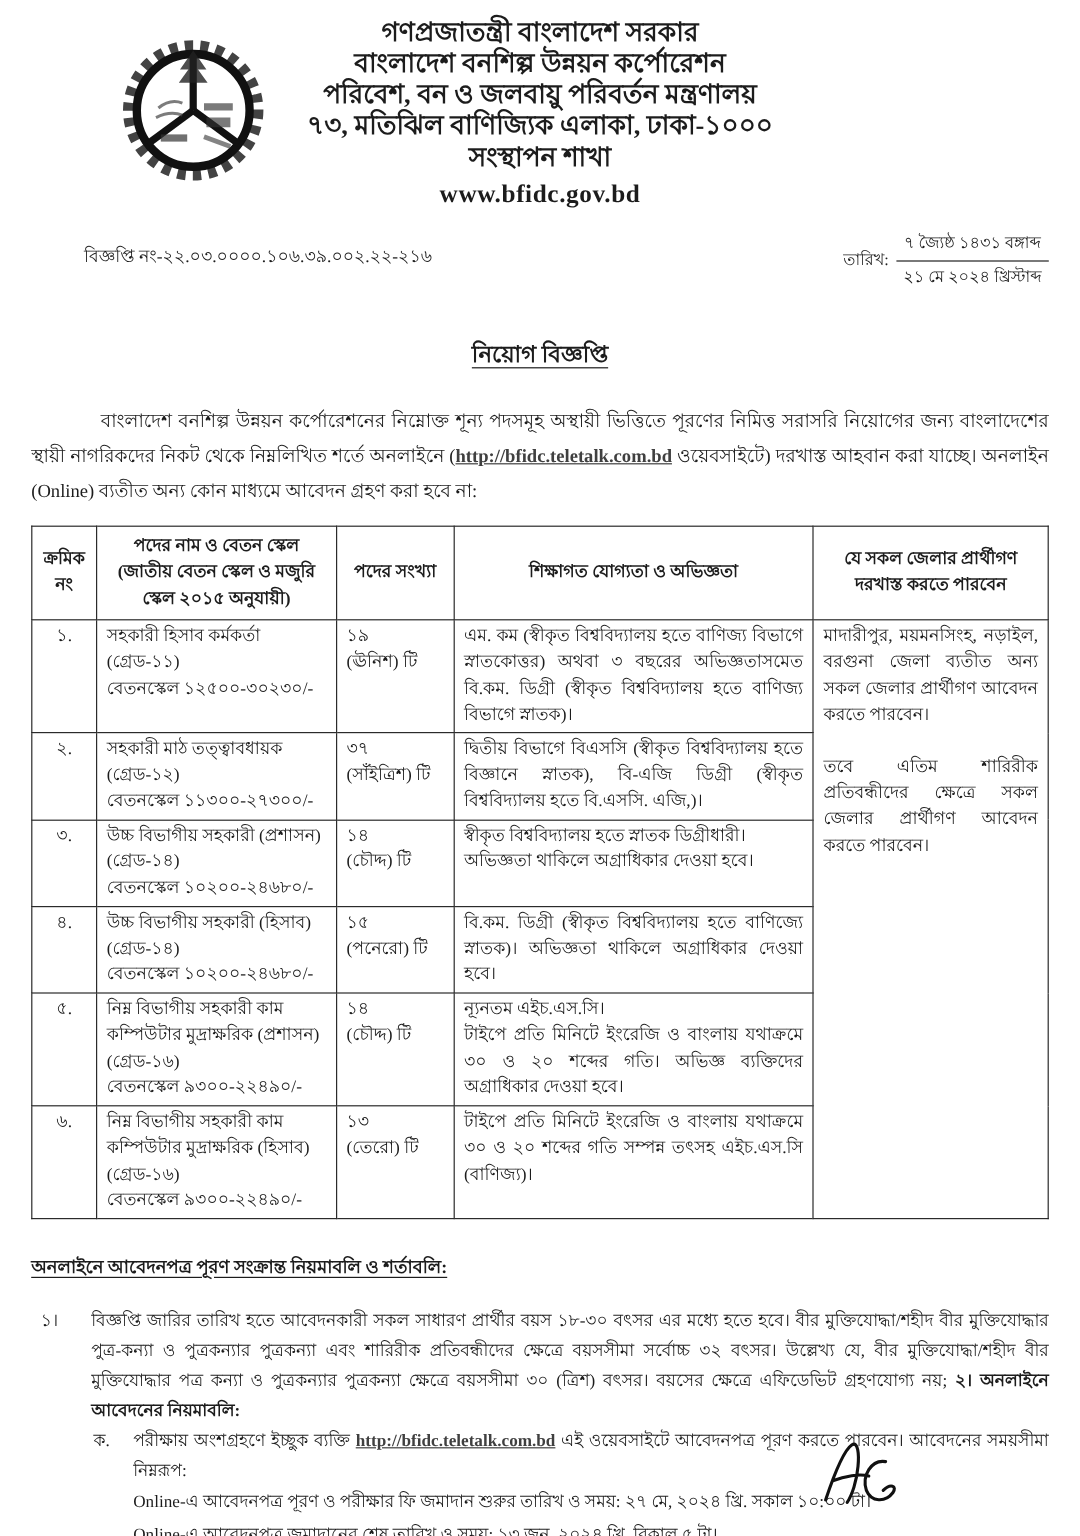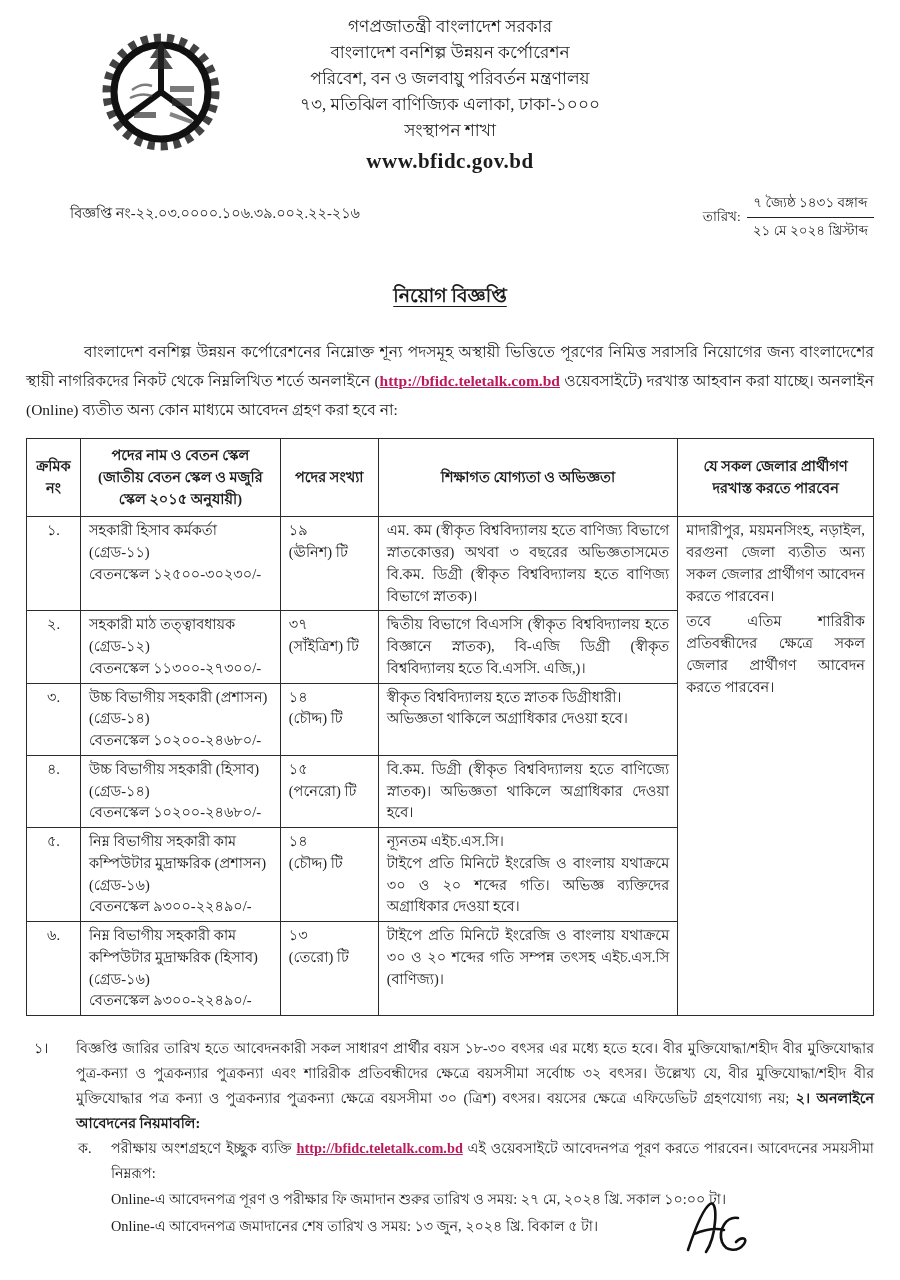--- a/index.html
+++ b/index.html
@@ -8,21 +8,21 @@
     width:900px; height:1280px;
     font-family:"Liberation Serif","DejaVu Serif",serif;
     color:#1c1c1c;
     overflow:hidden;
   }
   .page { position:relative; width:900px; height:1280px; padding:10px 26px 0 26px; }
 
   
   .header { position:relative; text-align:center; padding-top:4px; }
   .logo-wrap { position:absolute; left:70px; top:18px; width:130px; height:132px; }
-  .hline { font-size:17px; line-height:26px; font-weight:400; }
+  .hline { font-size:22px; line-height:26px; font-weight:700; }
   .hline.site { font-size:21px; font-weight:700; letter-spacing:.5px; line-height:30px; padding-top:2px; }
 
   
   .meta { display:flex; justify-content:space-between; align-items:flex-start; margin-top:16px; }
   .memo { font-size:14.5px; padding-top:10px;margin-left:44px; }
   .dateblock { display:flex; align-items:center; gap:6px; font-size:13.5px; }
   .datestack { display:inline-block; text-align:center; }
   .datestack .d1 { border-bottom:1.6px solid #222; padding:0 6px 2px 6px; }
   .datestack .d2 { padding:2px 6px 0 6px; }
 
@@ -31,35 +31,35 @@
   .title span {
     font-size:19px; font-weight:700;
     text-decoration:underline; text-underline-offset:4px;
   }
 
   
   .intro {
     margin-top:24px; font-size:15.5px; line-height:29px;
     text-align:justify; text-indent:58px;
   }
-  .doc-link { font-weight:600; text-decoration:underline; color:#be185d; }
+  .doc-link { font-weight:600; text-decoration:underline; color:#404040; }
 
   
   table.jobs { width:100%; border-collapse:collapse; margin-top:14px; }
   table.jobs th, table.jobs td {
     border:1.4px solid #2b2b2b; padding:3px 8px;
     font-size:14.5px; line-height:1.5; vertical-align:top;
   }
   table.jobs th { font-weight:700; text-align:center; vertical-align:middle; padding:6px 6px; }
   td.c-sl { text-align:center; }
   td.c-count { text-align:left; white-space:pre-line; }
   td.c-post { white-space:pre-line; }
   td.c-qual { text-align:justify; white-space:pre-line; }
   td.c-dist { vertical-align:middle; padding:10px 12px; }
-  td.c-dist p { text-align:justify; margin-bottom:4px; }
+  td.c-dist p { text-align:justify; margin-bottom:22px; }
   td.c-dist p:last-child { margin-bottom:0; }
 
   
   .rules-heading { margin-top:28px; font-size:15px; font-weight:700; }
   .rules-heading span { text-decoration:underline; text-underline-offset:3px; }
   .rule { position:relative; font-size:14.3px; line-height:25px; text-align:justify; }
   .rule .marker { position:absolute; top:0; }
   .r1 { margin-top:20px; padding-left:50px; }
   .r1 .marker { left:8px; }
   .rka { padding-left:85px; }
@@ -196,20 +196,23 @@
 কম্পিউটার মুদ্রাক্ষরিক (হিসাব)
 (গ্রেড-১৬)
 বেতনস্কেল ৯৩০০-২২৪৯০/-</td>
       <td class="c-count">১৩
 (তেরো) টি</td>
       <td class="c-qual">টাইপে প্রতি মিনিটে ইংরেজি ও বাংলায় যথাক্রমে ৩০ ও ২০ শব্দের গতি সম্পন্ন তৎসহ এইচ.এস.সি (বাণিজ্য)।</td>
     </tr>
   </tbody>
     </table>
 
+  <div class="rules-heading">
+    <span>অনলাইনে আবেদনপত্র পূরণ সংক্রান্ত নিয়মাবলি ও শর্তাবলি:</span>
+  </div>
 
   <div class="rule r1">
     <span class="marker">১।</span>
     <span>বিজ্ঞপ্তি জারির তারিখ হতে আবেদনকারী সকল সাধারণ প্রার্থীর বয়স ১৮-৩০ বৎসর এর মধ্যে হতে হবে। বীর মুক্তিযোদ্ধা/শহীদ বীর মুক্তিযোদ্ধার পুত্র-কন্যা ও পুত্রকন্যার পুত্রকন্যা এবং শারিরীক প্রতিবন্ধীদের ক্ষেত্রে বয়সসীমা সর্বোচ্চ ৩২ বৎসর। উল্লেখ্য যে, বীর মুক্তিযোদ্ধা/শহীদ বীর মুক্তিযোদ্ধার পত্র কন্যা ও পুত্রকন্যার পুত্রকন্যা ক্ষেত্রে বয়সসীমা ৩০ (ত্রিশ) বৎসর। বয়সের ক্ষেত্রে এফিডেভিট গ্রহণযোগ্য নয়; </span><span class="bold-tail">২। অনলাইনে আবেদনের নিয়মাবলি:</span>
   </div>
 
   <div class="rule rka">
     <span class="marker">ক.</span>
     <span>পরীক্ষায় অংশগ্রহণে ইচ্ছুক ব্যক্তি </span><a class="doc-link">http://bfidc.teletalk.com.bd</a><span> এই ওয়েবসাইটে আবেদনপত্র পূরণ করতে পারবেন। আবেদনের সময়সীমা নিম্নরূপ:</span>
   </div>

